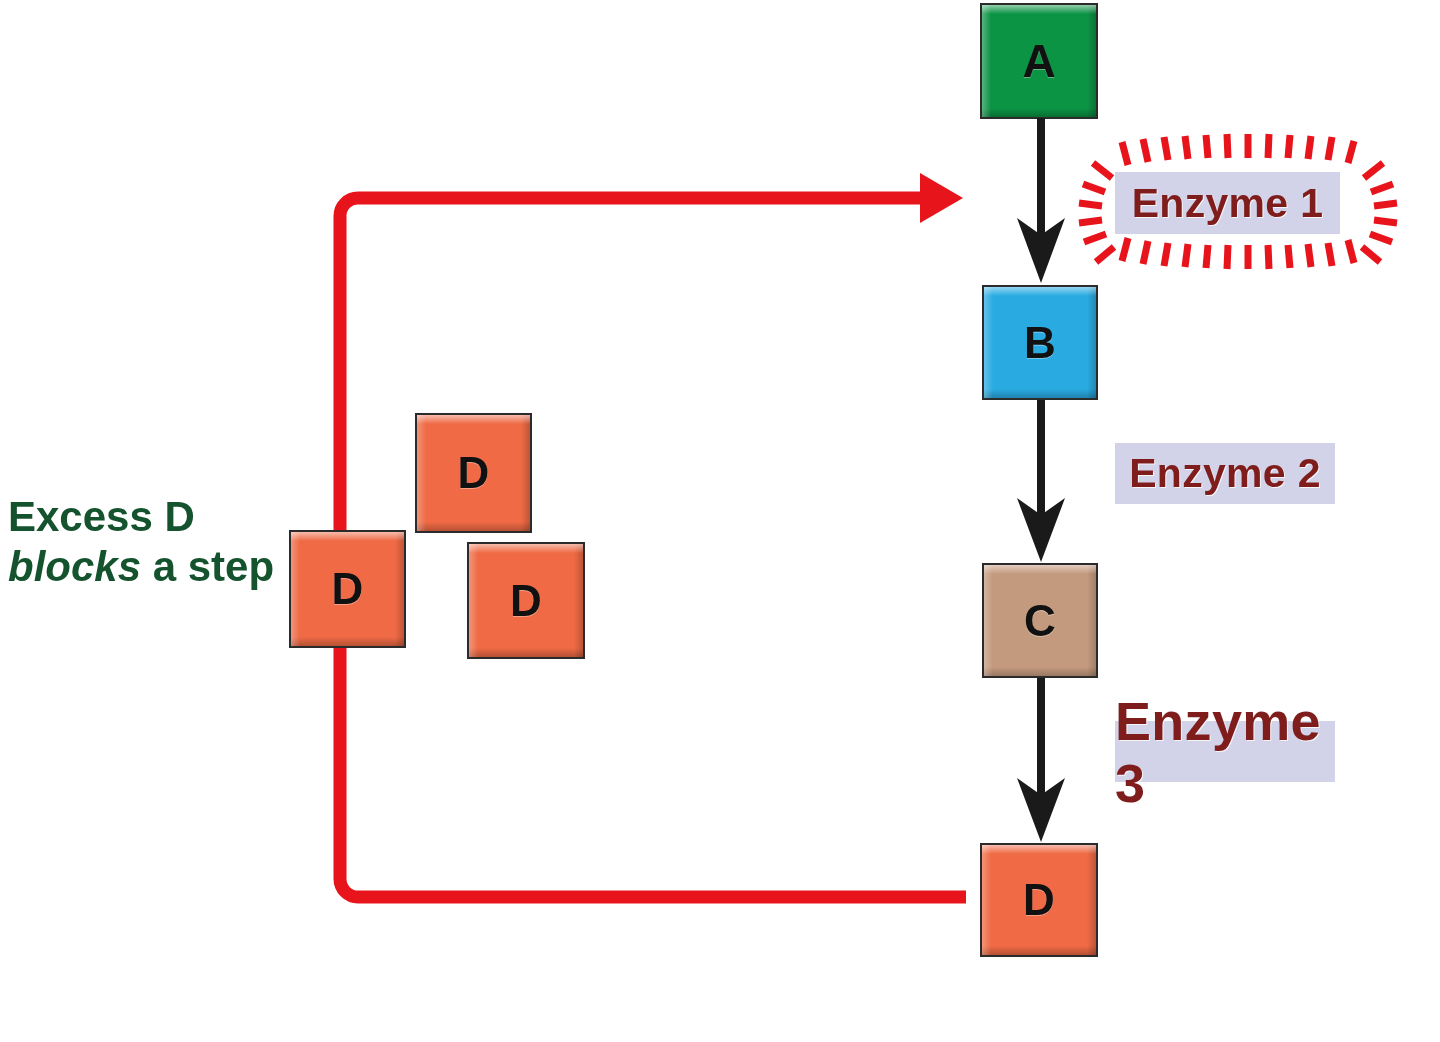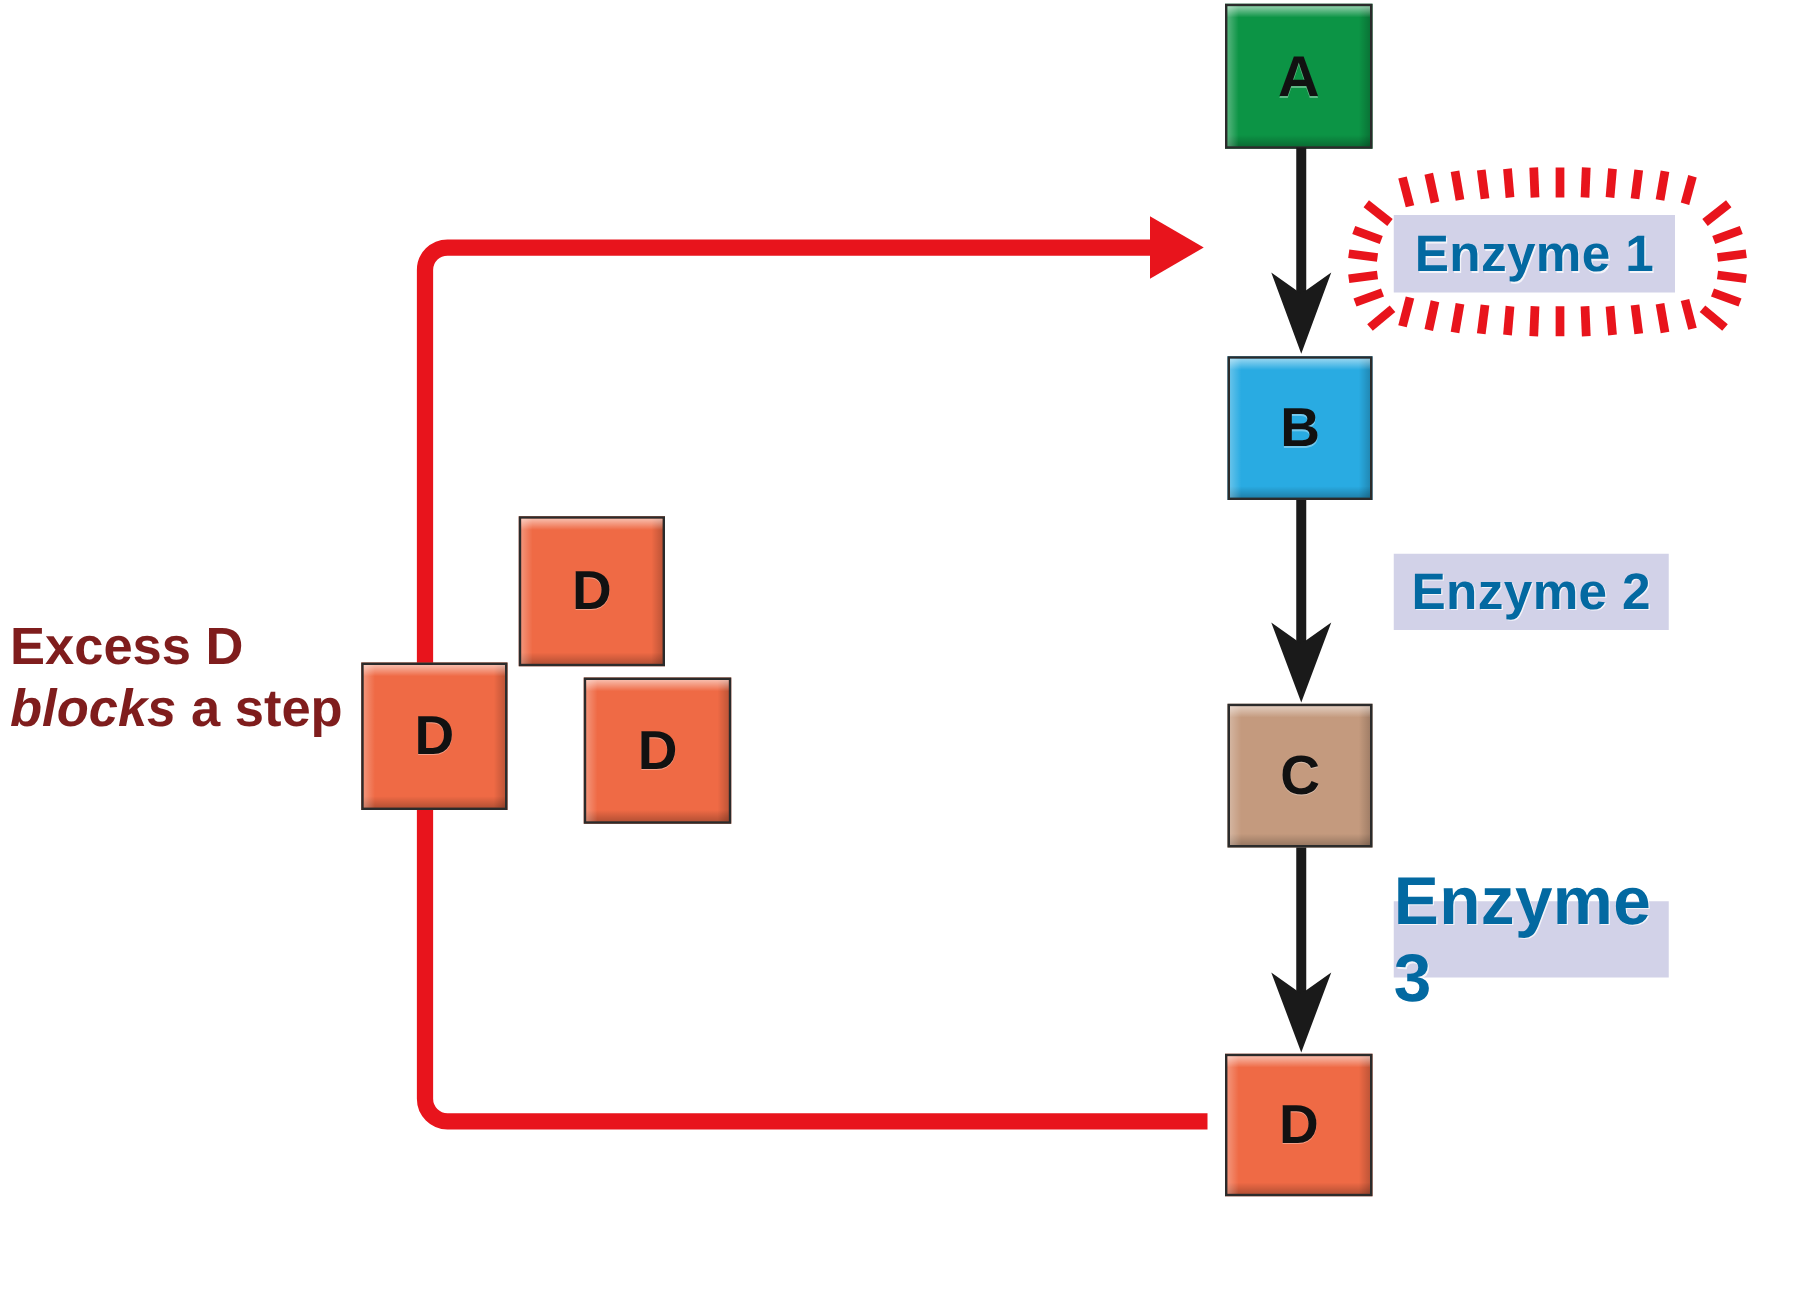--- a/index.html
+++ b/index.html
@@ -73,34 +73,34 @@
       linear-gradient(to bottom, rgba(255,255,255,0.55) 0, rgba(255,255,255,0) 9px),
       linear-gradient(to right, rgba(255,255,255,0.28) 0, rgba(255,255,255,0) 9px),
       linear-gradient(to left, rgba(0,0,0,0.20) 0, rgba(0,0,0,0) 9px),
       linear-gradient(to top, rgba(0,0,0,0.24) 0, rgba(0,0,0,0) 9px); }
 
   
   .enzyme-label {
     position: absolute;
     box-sizing: border-box;
     background: #d2d2e8;
-    color: #0369a1;
+    color: #7f1d1d;
     font-weight: bold;
     display: flex;
     align-items: center;
     justify-content: center;
     letter-spacing: 0.3px;
     text-shadow: 1px 1px 0 rgba(255,255,255,0.75);
     z-index: 6;
   }
 
   
   .caption {
     position: absolute;
-    color: #7f1d1d;
+    color: #14532d;
     font-weight: bold;
     line-height: 1.18;
     white-space: nowrap;
   }
   .caption .it { font-style: italic; }
 
   
   .layer {
     position: absolute;
     left: 0; top: 0;

